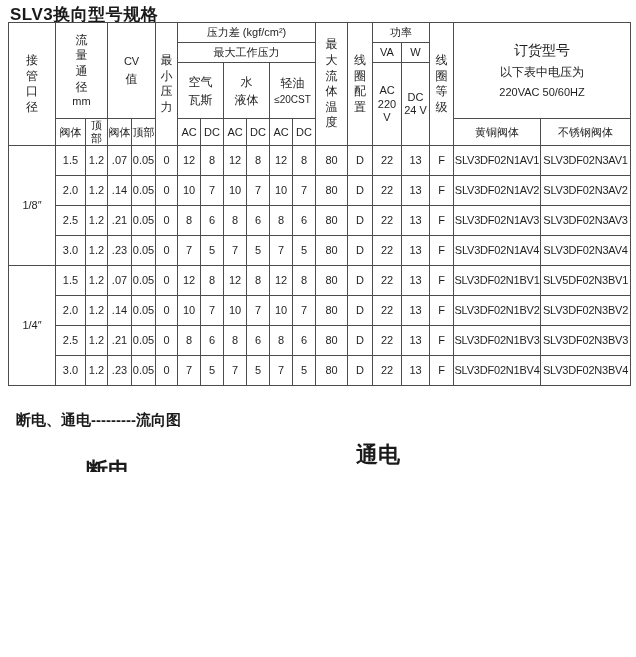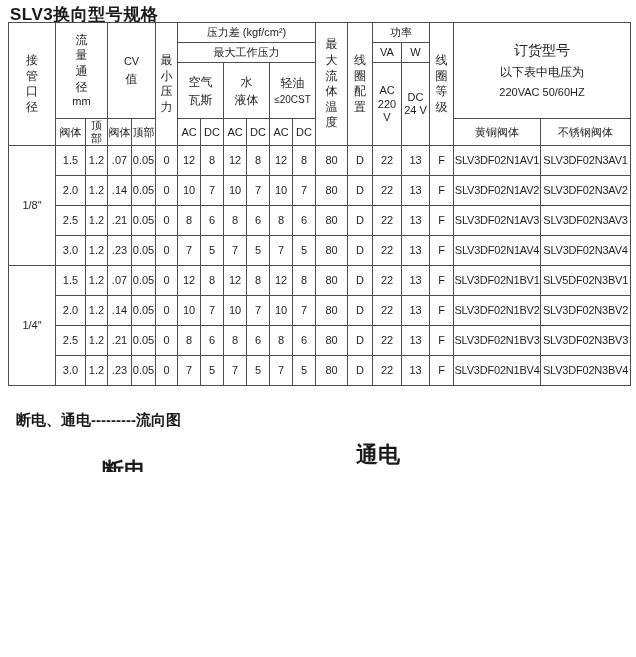--- a/index.html
+++ b/index.html
@@ -40,21 +40,21 @@
     -webkit-text-stroke:2px rgba(125,170,215,0.85);
     white-space:nowrap;
   }
   .wm-top  { left:112px; top:6px;  font-size:116px; letter-spacing:3px; }
   .wm-bottom { left:26px; top:484px; font-size:116px; letter-spacing:1px; }
   
   .flow-heading {
     position:absolute; left:16px; top:411px; font-size:15px; font-weight:bold;
   }
   .diag-title { position:absolute; font-size:22px; font-weight:bold; }
-  .diag-title.off { left:80px;  top:456px;padding-left:22px; }
+  .diag-title.off { left:64px;  top:456px;padding-left:22px; }
   .diag-title.on  { left:356px; top:440px; }
   .diag-box {
     position:absolute; border:1px solid #8a8a8a; background:transparent;
   }
   .diag-box.off { left:68px;  top:500px; width:230px; height:146px; }
   .diag-box.on  { left:352px; top:498px; width:280px; height:152px; }
   .diag-box svg { position:absolute; top:2px; }
   .diag-box.off svg { left:0px; }
   .diag-box.on  svg { left:8px; }
   .brand {

